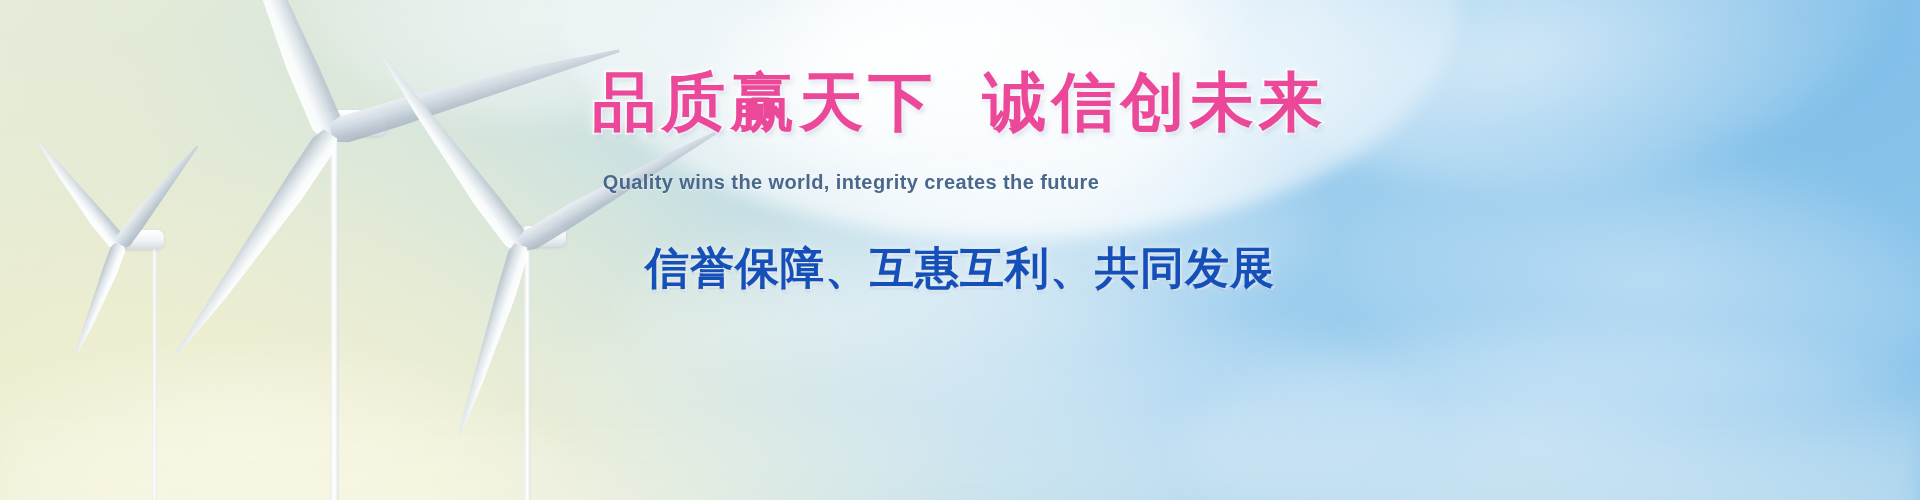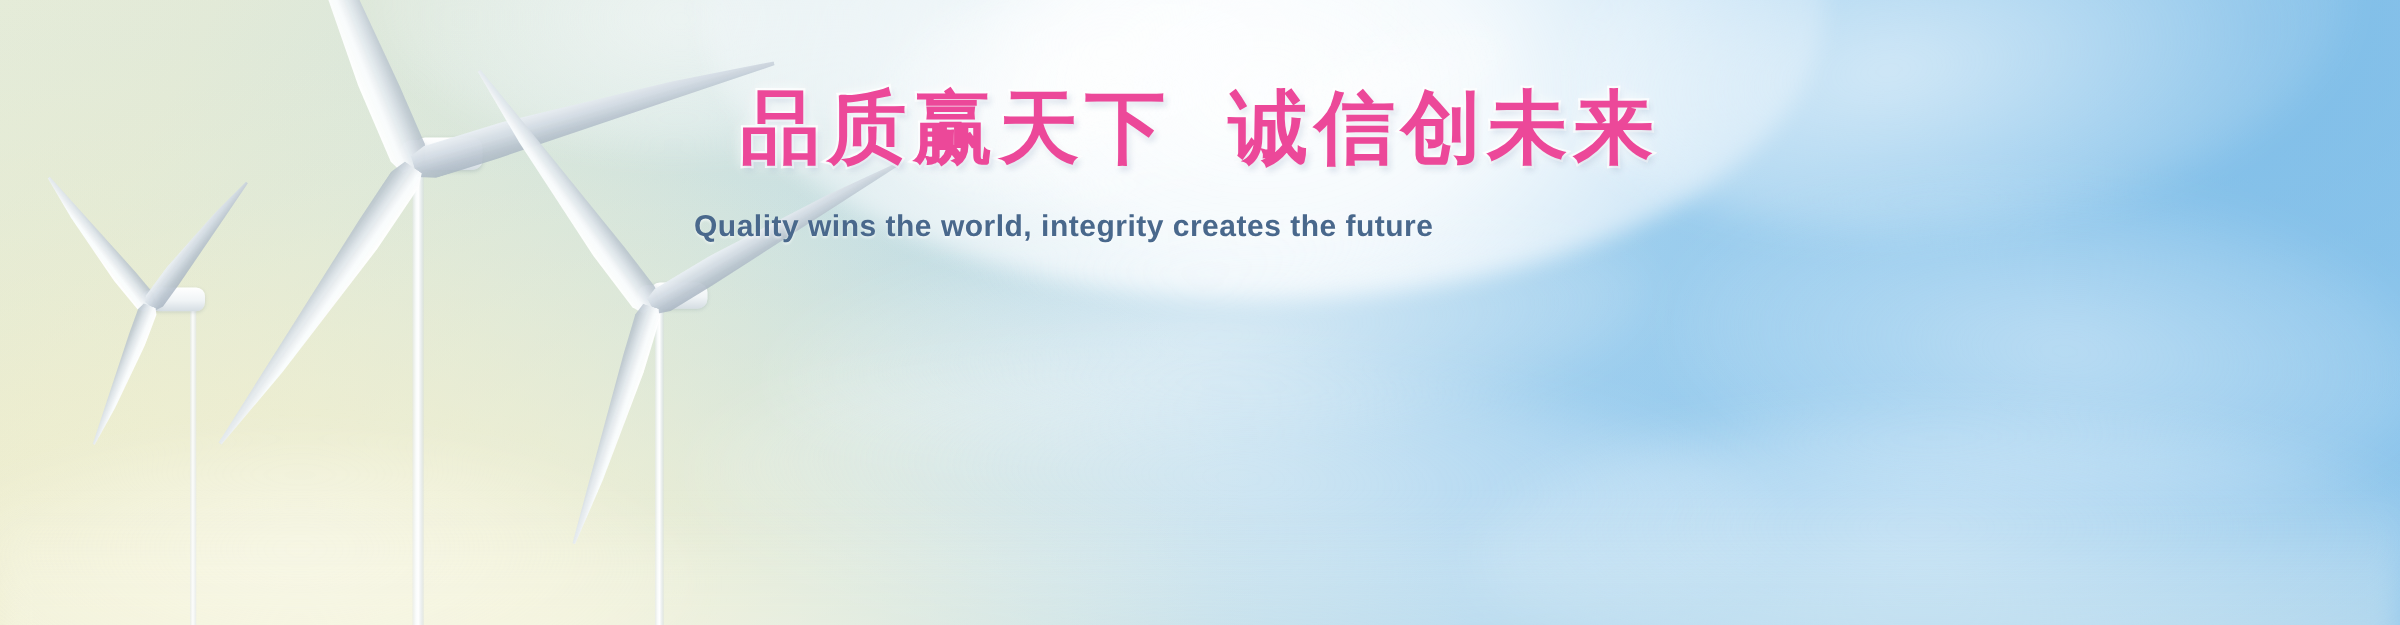--- a/index.html
+++ b/index.html
@@ -268,21 +268,21 @@
       2px 3px 5px rgba(40,80,140,0.22);
   }
   .subline {
     position: absolute;
     left: 0;
     top: 166px;
     width: 1702px;
     text-align: center;
     font-family: "Liberation Sans", "DejaVu Sans", sans-serif;
     font-weight: bold;
-    font-size: 24px;
+    font-size: 20px;
     line-height: 32px;
     letter-spacing: 0.4px;
     color: #49688c;
     text-shadow: 0 1px 2px rgba(255,255,255,0.55);
   }
   .tagline {
     position: absolute;
     left: 0;
     top: 240px;
     width: 1920px;
@@ -364,15 +364,16 @@
          transform: rotate(-126deg);"></div>
     <div class="blade dark" style="left:521px; top:233px; width:230px; height:24px;
          transform: rotate(-30deg);"></div>
     <div class="blade" style="left:521px; top:234px; width:200px; height:22px;
          transform: rotate(108deg);"></div>
   </div>
 
   <div class="text-stack">
     <div class="headline">品质赢天下  诚信创未来</div>
     <div class="subline">Quality wins the world, integrity creates the future</div>
+    <div class="tagline">信誉保障、互惠互利、共同发展</div>
   </div>
 
 </div>
 
 </body></html>

